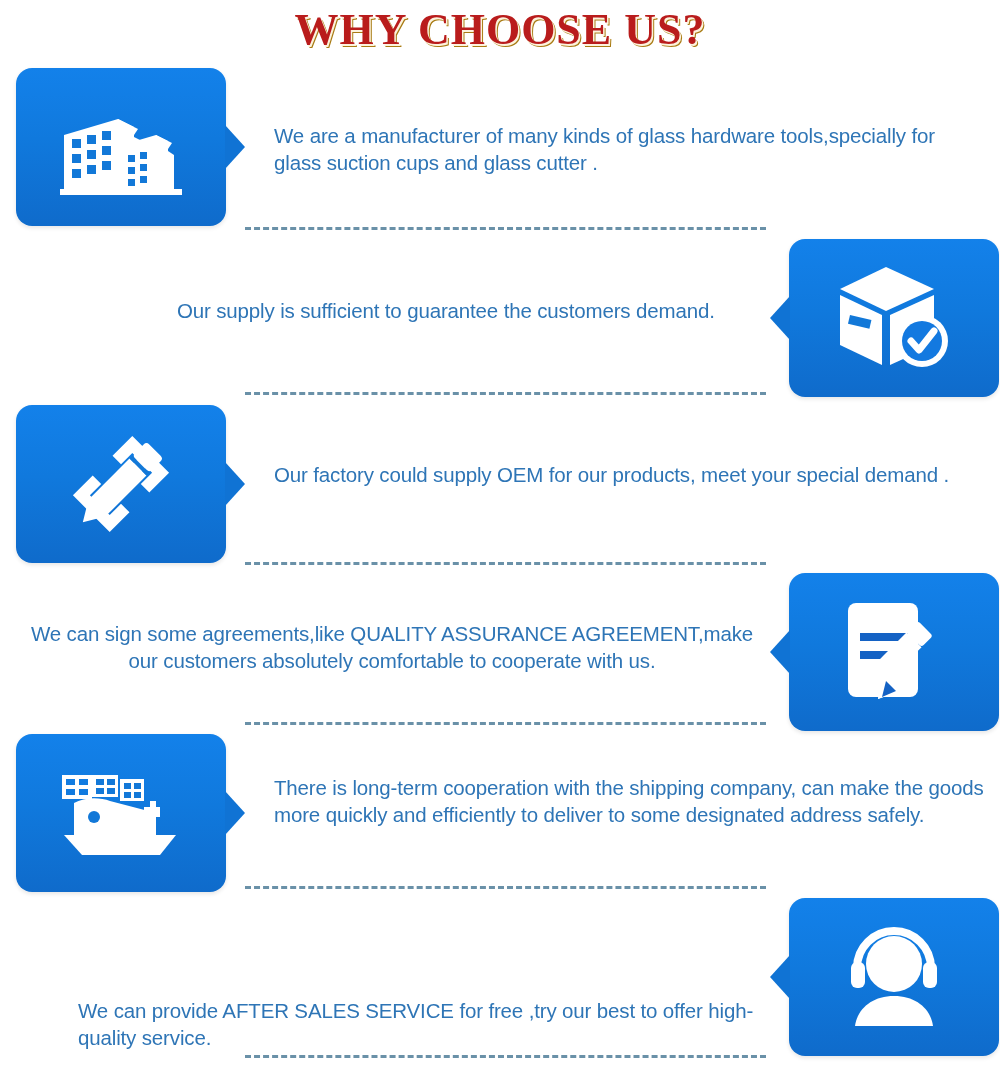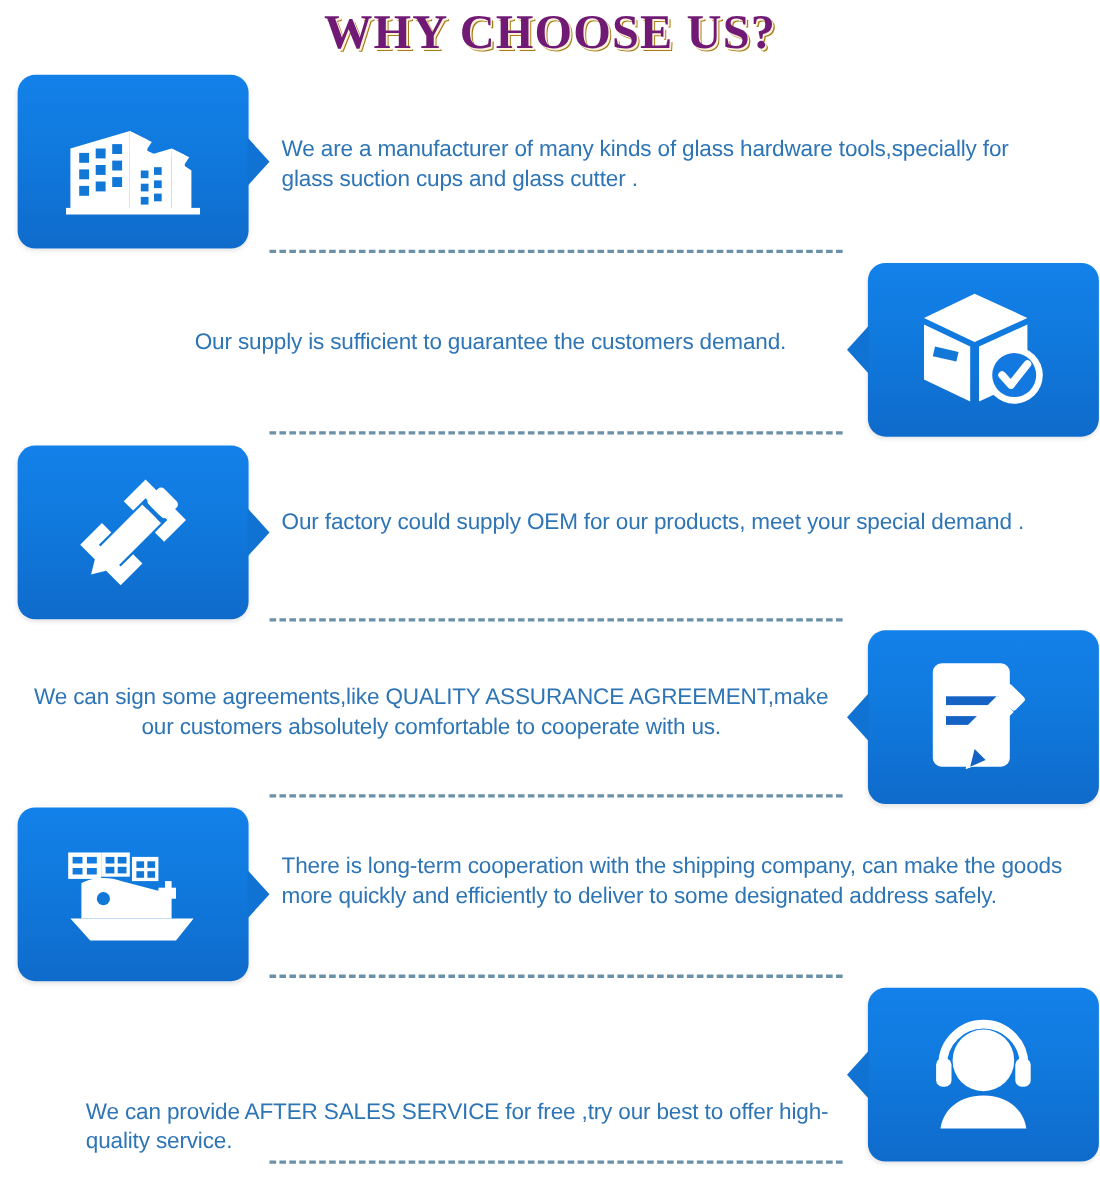--- a/index.html
+++ b/index.html
@@ -21,21 +21,21 @@
     top: 4px;
     left: 0;
     width: 1000px;
     text-align: center;
     font-family: "Liberation Serif", serif;
     font-weight: bold;
     font-size: 44px;
     line-height: 52px;
     letter-spacing: 1px;
     font-variant: small-caps;
-    color: #701a75;
+    color: #b91c1c;
     text-shadow: 1.5px 1.5px 0 #fdf3dd, 2.5px 2.5px 0 #a87b13;
     white-space: nowrap;
   }
 
   
   .bubble {
     position: absolute;
     width: 210px;
     height: 158px;
     border-radius: 16px;
@@ -77,21 +77,21 @@
 
   
   .text {
     position: absolute;
     color: #2e75b6;
     font-size: 20.5px;
     line-height: 27px;
     font-family: "Liberation Sans", sans-serif;
     letter-spacing: -0.15px;
   }
-  .text.t-right { left: 256px; width: 712px; }
+  .text.t-right { left: 274px; width: 712px; }
   .text.t-left  { left: 18px;  width: 748px; text-align: center; }
   .text.t-ind   { left: 157px; width: 610px; }
   .text.t-ind2  { left: 78px;  width: 690px; margin-top: 41px; }
 
   
   .divider {
     position: absolute;
     left: 245px;
     width: 521px;
     height: 0;

